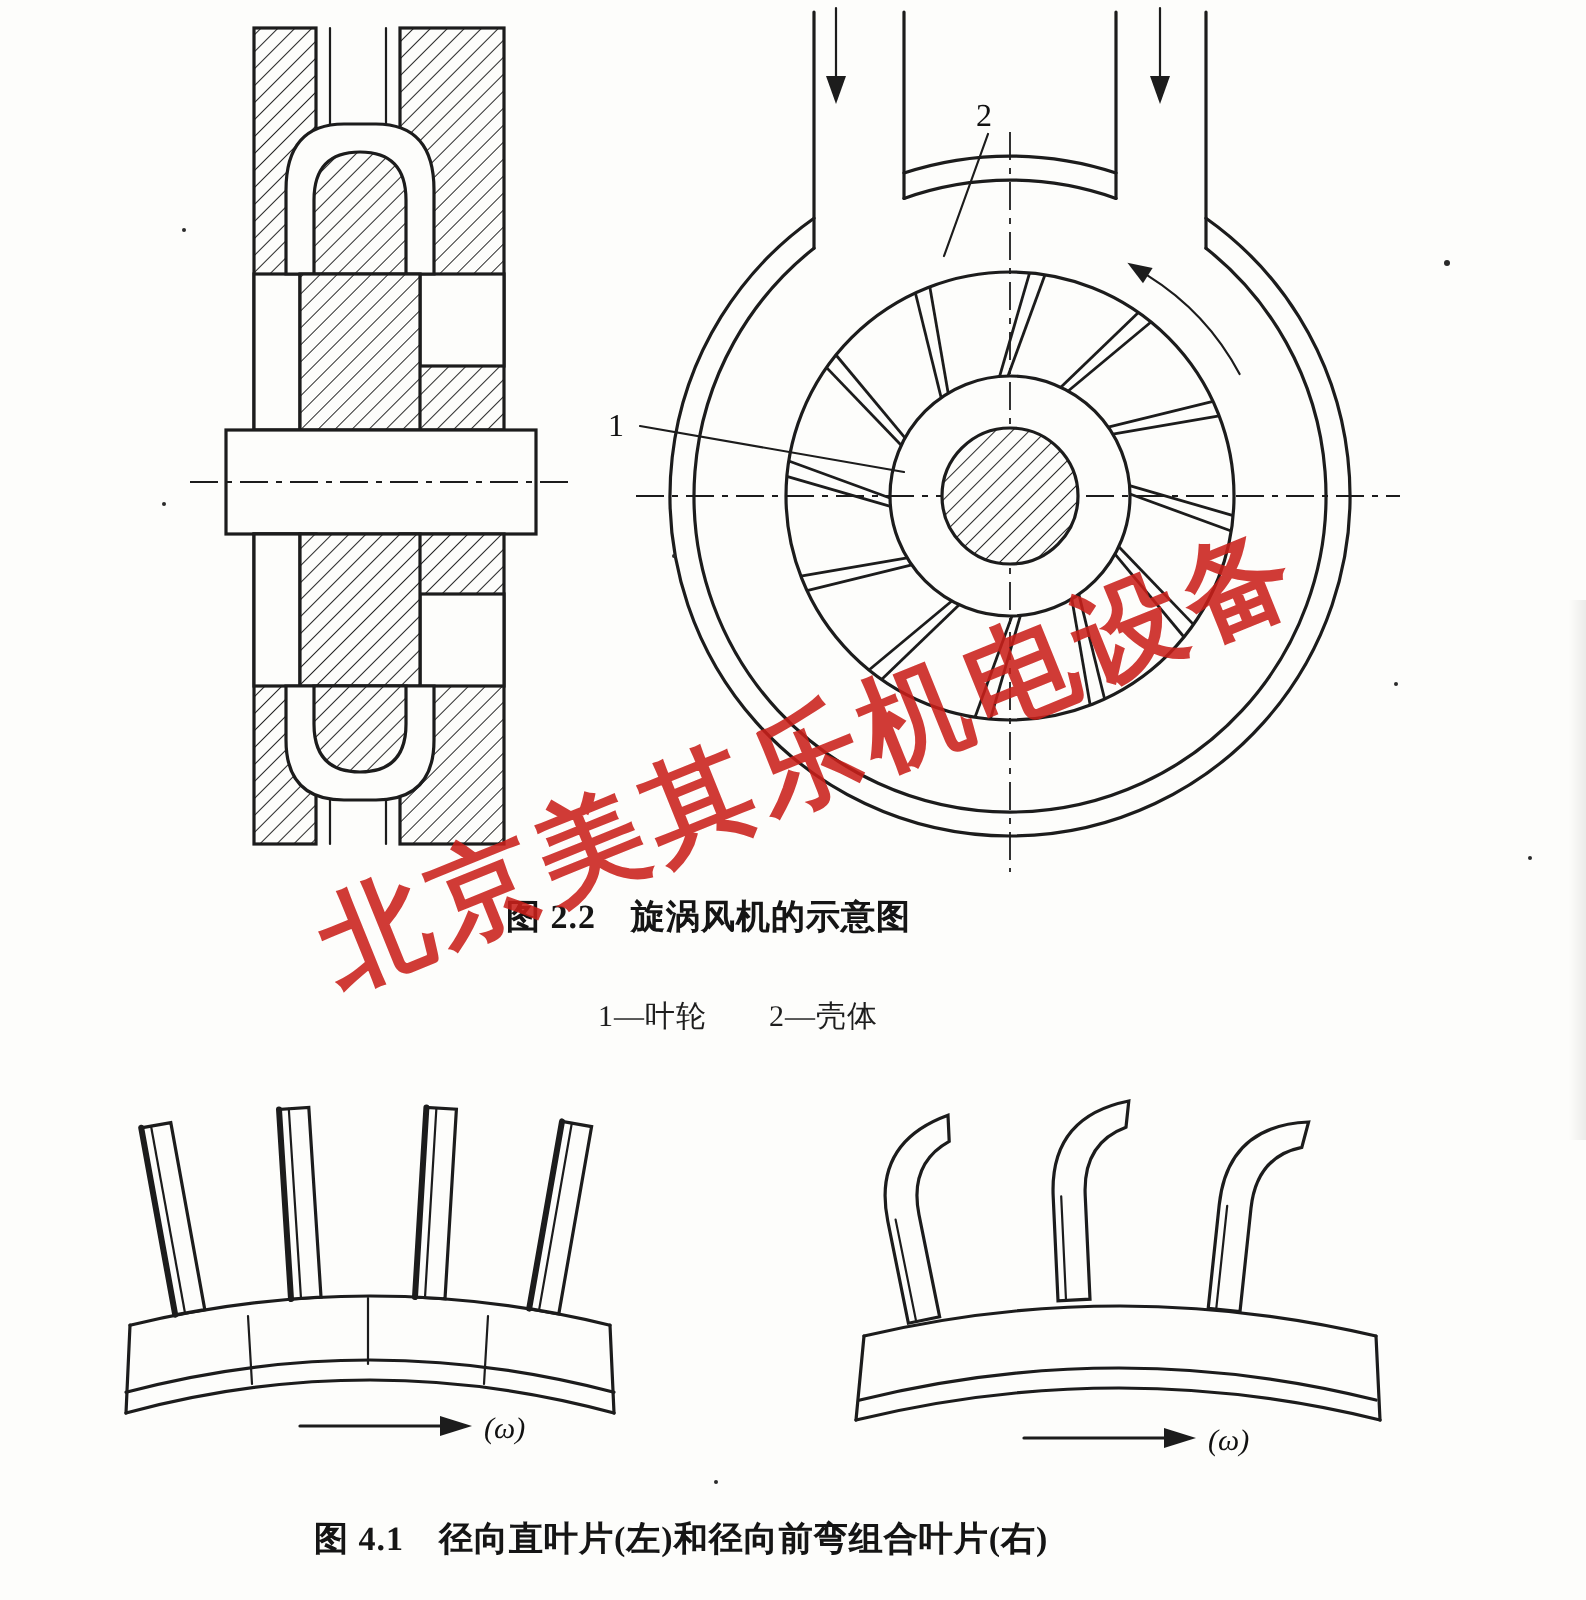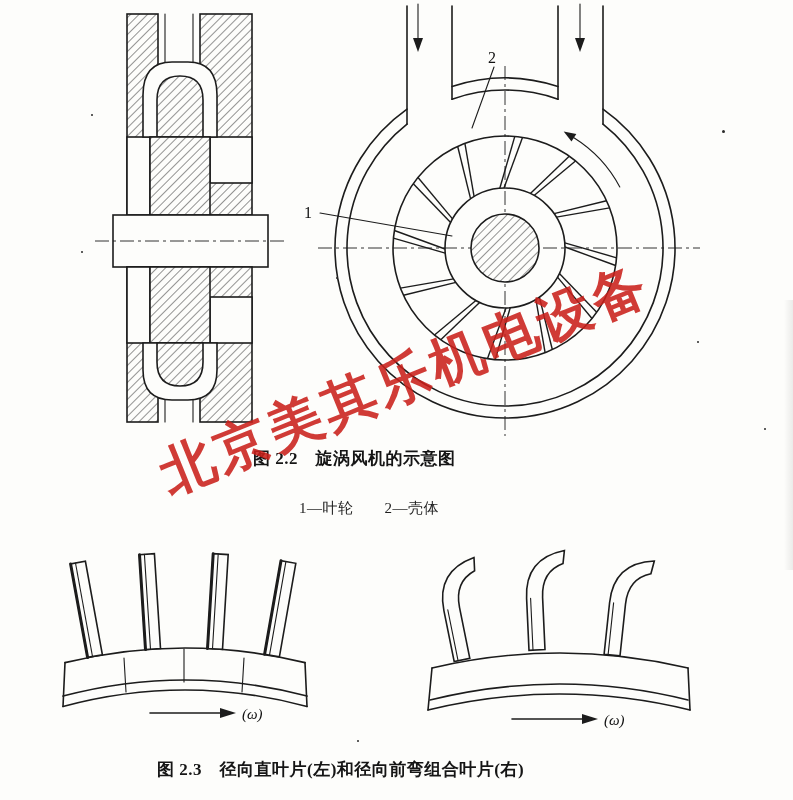--- a/index.html
+++ b/index.html
@@ -201,21 +201,21 @@
       <g>
         <line class="ln" x1="512" y1="719" x2="584" y2="719"></line>
         <polygon class="arrowhead" points="582,714 598,719 582,724"></polygon>
       </g>
       <text class="speed" x="604" y="725">(ω)</text>
     </g>
   </svg>
 
   <div class="caption" style="left:253px;top:447px">图 2.2　旋涡风机的示意图</div>
   <div class="legend" style="left:299px;top:499px">1—叶轮　　2—壳体</div>
-  <div class="caption" style="left:157px;top:758px">图 2.3　径向直叶片(左)和径向前弯组合叶片(右)</div>
+  <div class="caption" style="left:157px;top:758px">图 4.1　径向直叶片(左)和径向前弯组合叶片(右)</div>
 
   <div class="watermark">北京美其乐机电设备</div>
 
   <div class="speck" style="left:91px;top:114px;width:2px;height:2px"></div>
   <div class="speck" style="left:336px;top:277px;width:2px;height:2px"></div>
   <div class="speck" style="left:722px;top:130px;width:3px;height:3px"></div>
   <div class="speck" style="left:764px;top:428px;width:2px;height:2px"></div>
   <div class="speck" style="left:81px;top:251px;width:2px;height:2px"></div>
   <div class="speck" style="left:357px;top:740px;width:2px;height:2px"></div>
   <div class="speck" style="left:697px;top:341px;width:2px;height:2px"></div>

